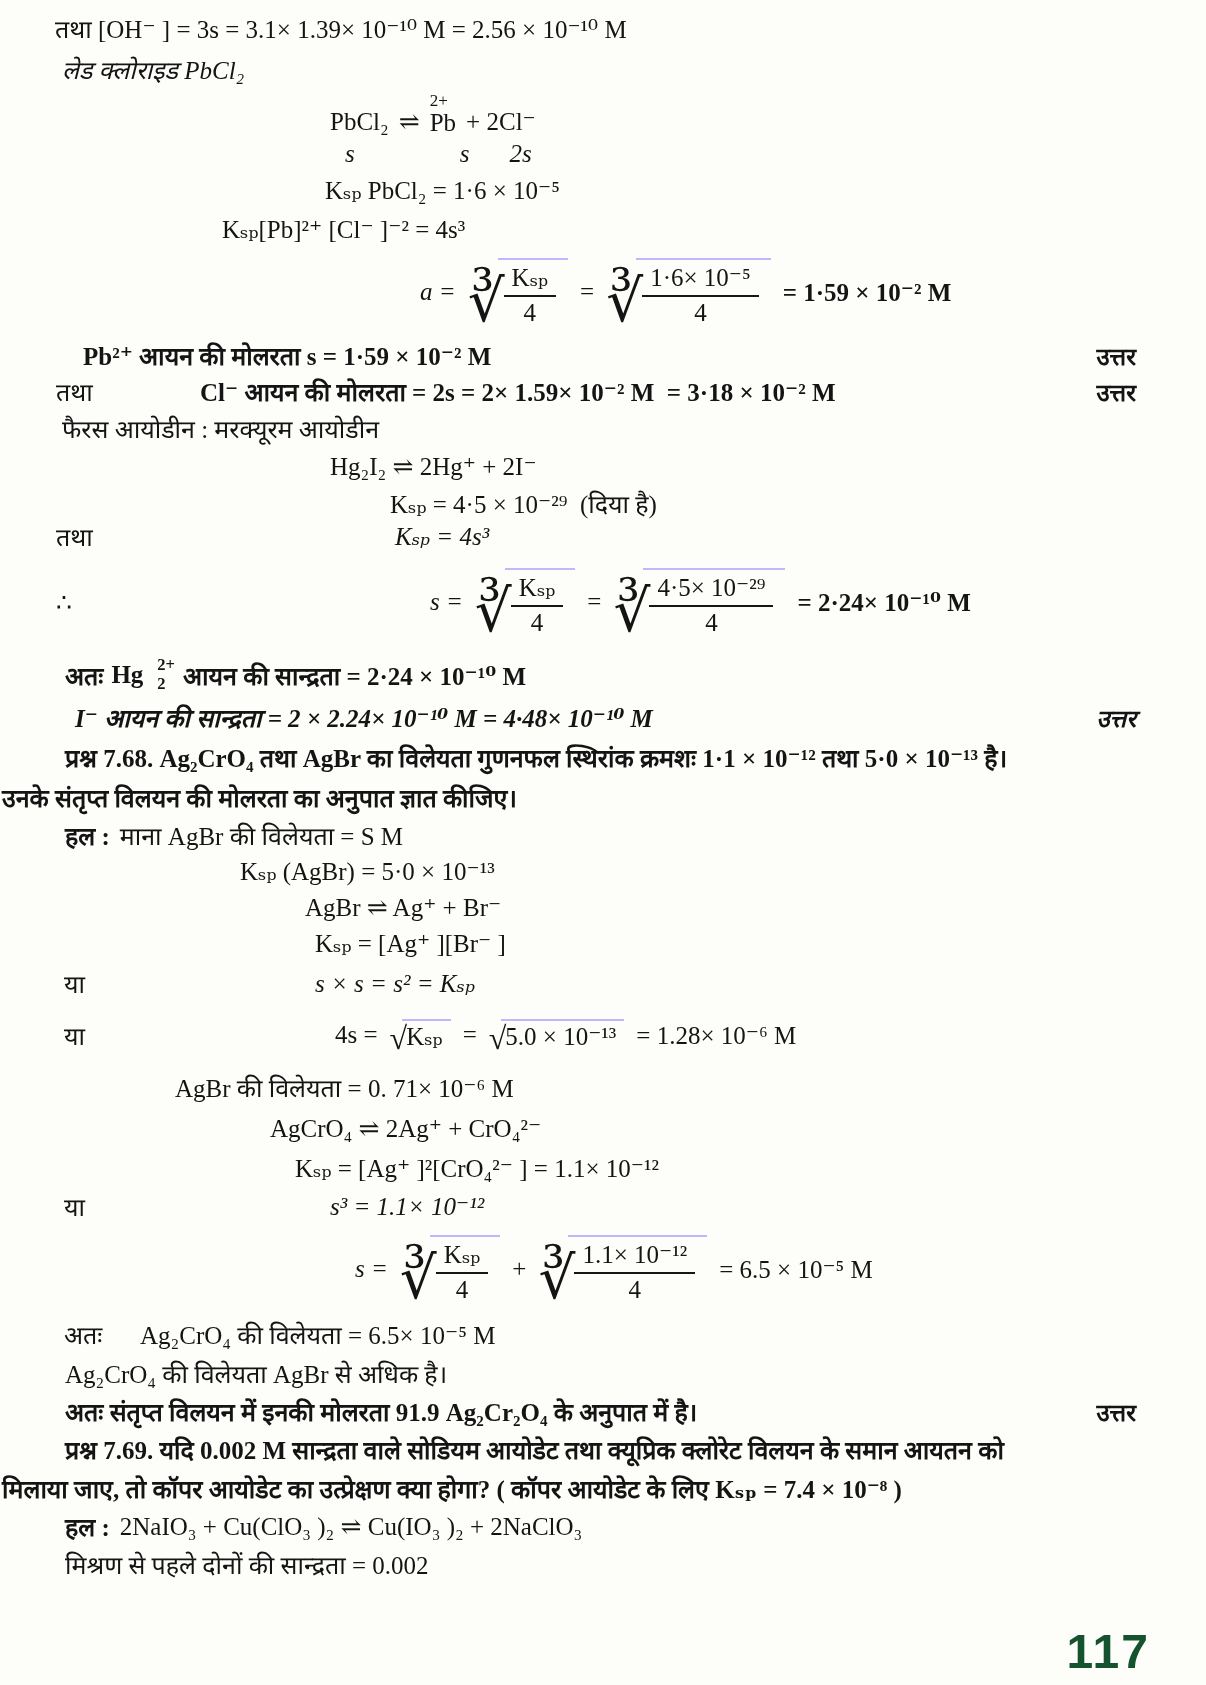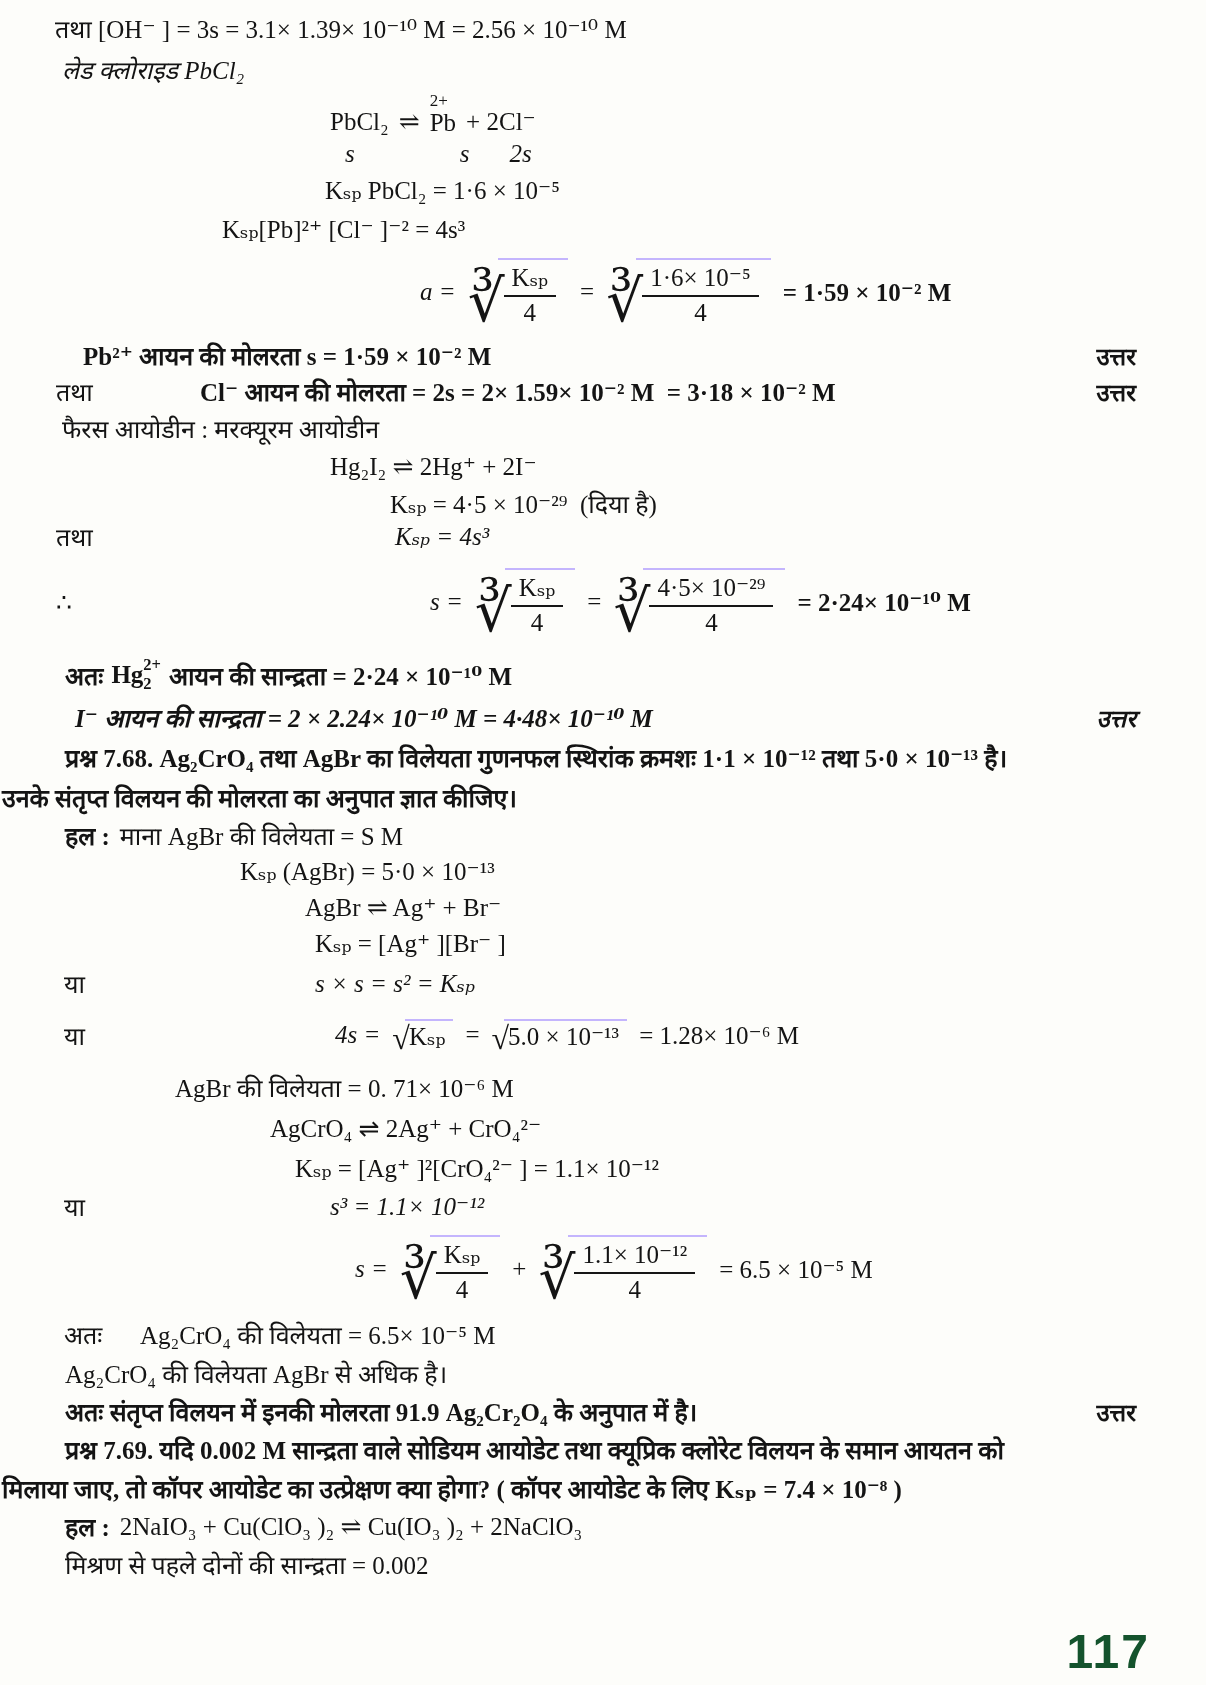--- a/index.html
+++ b/index.html
@@ -143,21 +143,21 @@
           <span class="den">4</span>
         </span></span>
       </span>
       <span class="bold">= 2·24× 10⁻¹⁰ M</span>
     </span>
   </div>
 
   <div class="row bold" style="height:45px;margin-left:65px;">
     <span class="midrow" style="column-gap:8px;">
       <span>अतः</span>
-      <span class="midrow" style="column-gap:0;">
+      <span class="midrow" style="column-gap:14px;">
         <span>Hg</span>
         <span class="supsub">
           <span>2+</span>
           <span>2</span>
         </span>
       </span>
       <span>आयन की सान्द्रता = 2·24 × 10⁻¹⁰ M</span>
     </span>
   </div>
 
@@ -192,39 +192,39 @@
   </div>
 
   <div class="row" style="height:42px;">
     <span class="side2">या</span>
     <span style="margin-left:315px;font-style:italic;">s × s = s² = Kₛₚ</span>
   </div>
 
   <div class="row" style="height:62px;">
     <span class="side2">या</span>
     <span class="midrow" style="margin-left:335px;">
-      <span style="font-style:italic;">4s =</span>
+      <span style="">4s =</span>
       <span class="rt sq">
         <span class="sign">√</span>
         <span class="under">Kₛₚ</span>
       </span>
       <span>=</span>
       <span class="rt sq">
         <span class="sign">√</span>
         <span class="under">5.0 × 10⁻¹³</span>
       </span>
       <span>= 1.28× 10⁻⁶ M</span>
     </span>
   </div>
 
   <div class="row" style="height:42px;margin-left:175px;">
     <span>AgBr की विलेयता = 0. 71× 10⁻⁶ M</span>
   </div>
 
-  <div class="row" style="height:40px;margin-left:270px;font-family:Liberation Serif, serif;">
+  <div class="row" style="height:40px;margin-left:270px;">
     <span>AgCrO₄ ⇌ 2Ag⁺ + CrO₄²⁻</span>
   </div>
 
   <div class="row" style="height:40px;margin-left:295px;">
     <span>Kₛₚ = [Ag⁺ ]²[CrO₄²⁻ ] = 1.1× 10⁻¹²</span>
   </div>
 
   <div class="row" style="height:36px;">
     <span class="side2">या</span>
     <span style="margin-left:330px;font-style:italic;">s³ = 1.1× 10⁻¹²</span>

